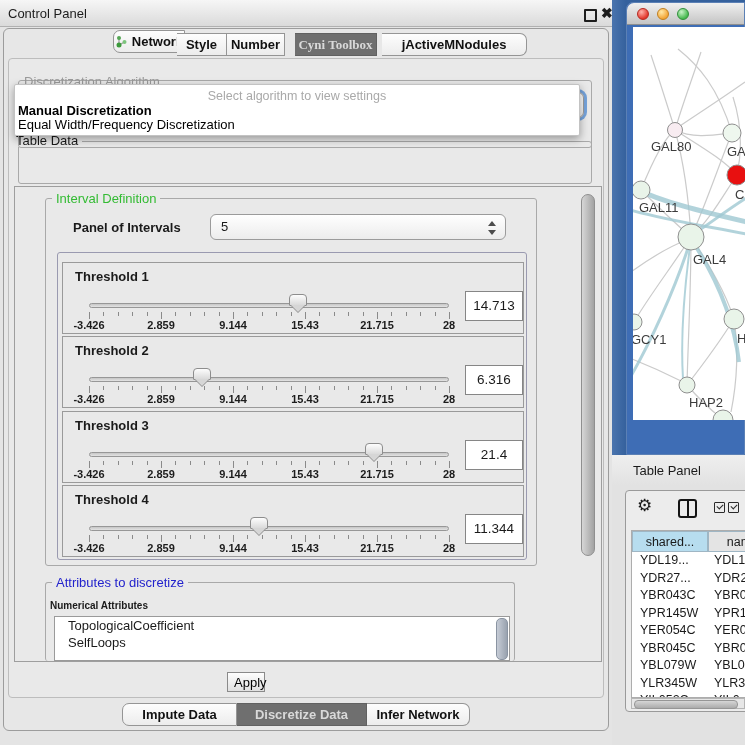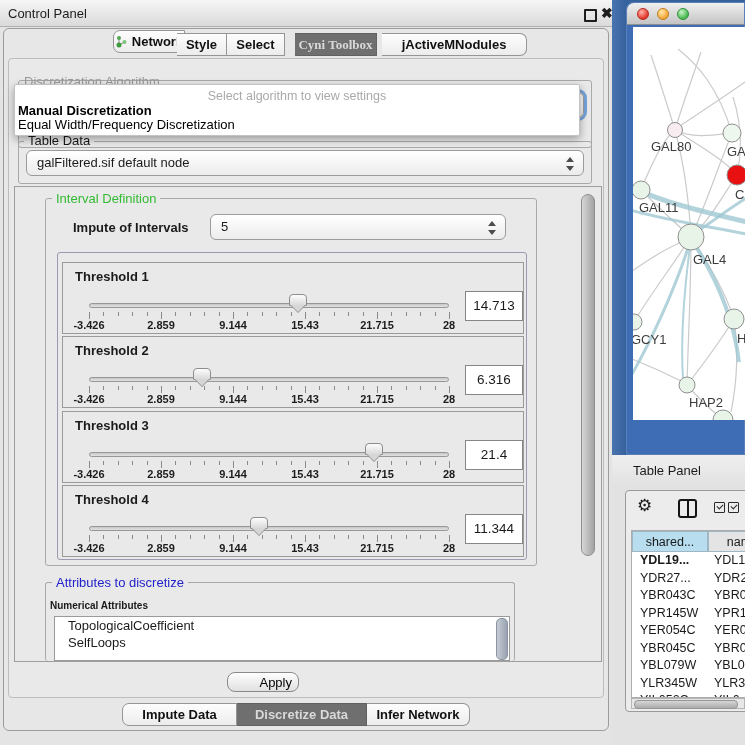--- a/index.html
+++ b/index.html
@@ -58,21 +58,21 @@
   .tick{position:absolute;top:49px;width:1px;background:#8a8a8a;}
   .ticklab{position:absolute;top:56px;width:60px;text-align:center;font-size:11px;font-weight:bold;color:#1c1c1c;}
   .valbox{position:absolute;left:402px;top:28px;width:58px;height:30px;background:#fff;border:1px solid #868686;
           box-sizing:border-box;font-size:13.5px;text-align:center;line-height:28px;}
   
   .attr-list{position:absolute;left:54px;top:616px;width:456px;height:45px;background:#fff;border:1px solid #9a9a9a;
              box-sizing:border-box;overflow:hidden;}
   .attr-item{height:17px;line-height:17px;font-size:13px;padding-left:13px;white-space:nowrap;}
   .attr-vthumb{position:absolute;right:1px;top:1px;width:10px;height:40px;border:1px solid #8a94a2;border-radius:5px;
                background:linear-gradient(90deg,#c6ccd6,#99a2af);}
-  .apply-btn{left:227px;top:672px;width:72px;height:20px;border:1px solid #8a8a8a;border-radius:8px;
+  .apply-btn{left:227px;top:672px;width:38px;height:20px;border:1px solid #8a8a8a;border-radius:0;
              background:linear-gradient(#fefefe,#e0e0e0);font-size:13px;text-align:right;line-height:18px;box-sizing:border-box;}
   
   .desktop{left:612px;top:0;width:133px;height:745px;background:linear-gradient(90deg,#4a74ae,#35619d 14px);}
   .macwin{left:626px;top:2px;width:119px;height:453px;background:#3e6db5;border:1px solid #5b80b5;
           border-radius:7px 0 0 0;box-sizing:border-box;}
   .mactitle{position:absolute;left:0;top:0;width:100%;height:22px;background:linear-gradient(#f0f0f0,#c4c4c4);
             border-bottom:1px solid #8e8e8e;border-radius:7px 0 0 0;box-sizing:border-box;}
   .light{position:absolute;top:5px;width:12px;height:12px;border-radius:50%;box-sizing:border-box;}
   .light.red{left:10px;background:radial-gradient(circle at 35% 30%,#ffb3ab,#e2372b 70%);border:1px solid #b5281f;}
   .light.yellow{left:30px;background:radial-gradient(circle at 35% 30%,#ffe9a8,#f3a536 70%);border:1px solid #c07e1f;}
@@ -116,21 +116,21 @@
   <div class="abs cp-outer"></div>
   <div class="abs cp-inner"></div>
   <div id="top-tabs">
       <div class="tabseg first" style="left: 85px; top: 30px; width: 72px; z-index: 10; margin-left: 28px;"><span class="tabicon"><svg width="13" height="13">
             <path d="M4,3 L4,10 M4,10 L9.5,7" stroke="#9a9a9a" stroke-width="1.2" fill="none"></path>
             <circle cx="4" cy="3" r="2" fill="#53a653"></circle>
             <circle cx="4" cy="10" r="2.5" fill="#3c9a3c"></circle>
             <circle cx="9.5" cy="7" r="2" fill="#7cc47c"></circle>
           </svg></span><span>Network</span></div>
       <div class="tabseg" style="left: 177px; top: 33px; width: 50px; z-index: 10;"><span>Style</span></div>
-      <div class="tabseg" style="left: 227px; top: 33px; width: 58px; z-index: 10;"><span>Select</span></div>
+      <div class="tabseg" style="left: 227px; top: 33px; width: 58px; z-index: 10;"><span>Number</span></div>
       <div class="tabseg sel" style="left: 295px; top: 33px; width: 82px; z-index: 10; font-family: Liberation Serif, serif;"><span>Cyni Toolbox</span></div>
       <div class="tabseg last" style="left: 382px; top: 33px; width: 145px; z-index: 10;"><span>jActiveMNodules</span></div>
     </div>
 
   <div class="gbox" style="left:18px;top:80px;width:574px;height:68px;z-index:1;"></div>
   <div class="abs ghost-title">Discretization Algorithm</div>
   <div class="combo combo-behind">
     <span class="stepper">
         <i class="up"></i>
         <i class="dn"></i>
@@ -139,35 +139,28 @@
 
   <div class="abs popup">
     <div class="ph">Select algorithm to view settings</div>
     <div id="popup-items">
         <div class="it" style="top: 18px; font-weight: bold;">Manual Discretization</div>
         <div class="it" style="top: 32px;">Equal Width/Frequency Discretization</div>
       </div>
   </div>
 
   <div class="gbox" style="left:18px;top:141px;width:574px;height:43px;"></div>
-  <div class="gtitle" style="left:24px;top:134px;">Table Data</div>
-  <div class="combo" style="left:26px;top:150px;width:558px;">
-    <span class="val">galFiltered.sif default node</span>
-    <span class="stepper">
-        <i class="up"></i>
-        <i class="dn"></i>
-      </span>
-  </div>
+  <div class="gtitle" style="left:12px;top:134px;">Table Data</div>
 
   <div class="abs scrollpane"></div>
   <div class="abs vthumb"></div>
 
   <div class="gbox" style="left:45px;top:198px;width:492px;height:368px;"></div>
   <div class="gtitle" style="left:52px;top:192px;color:#33bb33;">Interval Definition</div>
-  <div class="abs" style="left:73px;top:220px;font-size:13px;font-weight:bold;">Impute of Intervals</div>
+  <div class="abs" style="left:73px;top:220px;font-size:13px;font-weight:bold;">Panel of Intervals</div>
   <div class="combo" style="left:210px;top:214px;width:296px;">
     <span class="val">5</span>
     <span class="stepper">
         <i class="up"></i>
         <i class="dn"></i>
       </span>
   </div>
 
   <div class="gbox" style="left:57px;top:252px;width:470px;height:308px;border-color:#9a9ab0;"></div>
   <div id="thr-container">
@@ -419,21 +412,21 @@
   <div class="chk" style="left:728px;">
       <i></i>
     </div>
   <div class="abs tbl">
     <div class="tbl-headrow" id="tbl-head">
         <div class="hcell sel" style="left: 0px; width: 76px;">shared...</div>
         <div class="hcell" style="left: 76px; width: 69px;">name</div>
       </div>
     <div id="tbl-body">
         <div class="trow" style="top: 21px;">
-          <div class="tcell" style="left: 8px; width: 70px; font-weight: bold;">YDL19...</div>
+          <div class="tcell" style="left: 8px; width: 70px;">YDL19...</div>
           <div class="tcell" style="left: 82px; width: 63px;">YDL1</div>
         </div>
         <div class="trow" style="top: 38.5px;">
           <div class="tcell" style="left: 8px; width: 70px;">YDR27...</div>
           <div class="tcell" style="left: 82px; width: 63px;">YDR2</div>
         </div>
         <div class="trow" style="top: 56px;">
           <div class="tcell" style="left: 8px; width: 70px;">YBR043C</div>
           <div class="tcell" style="left: 82px; width: 63px;">YBR0</div>
         </div>

